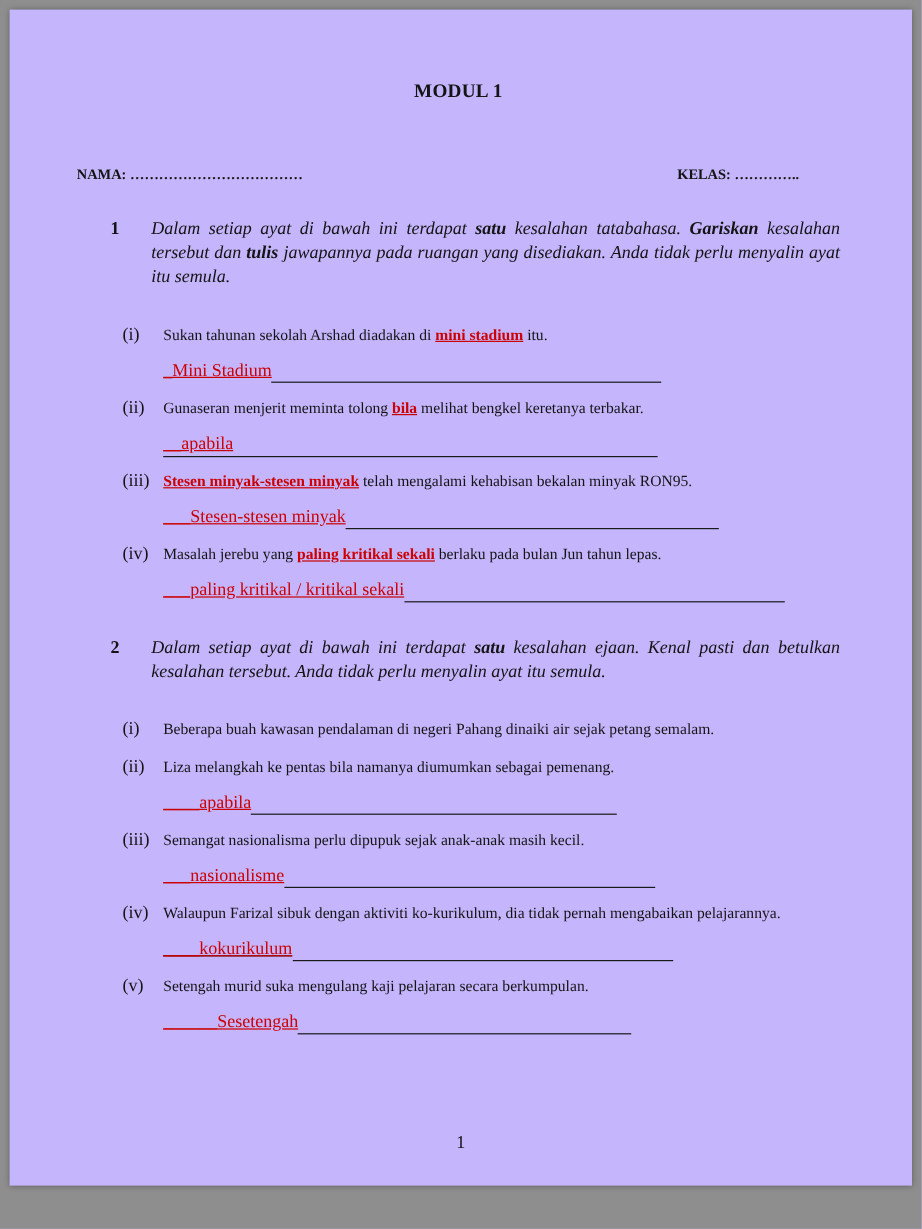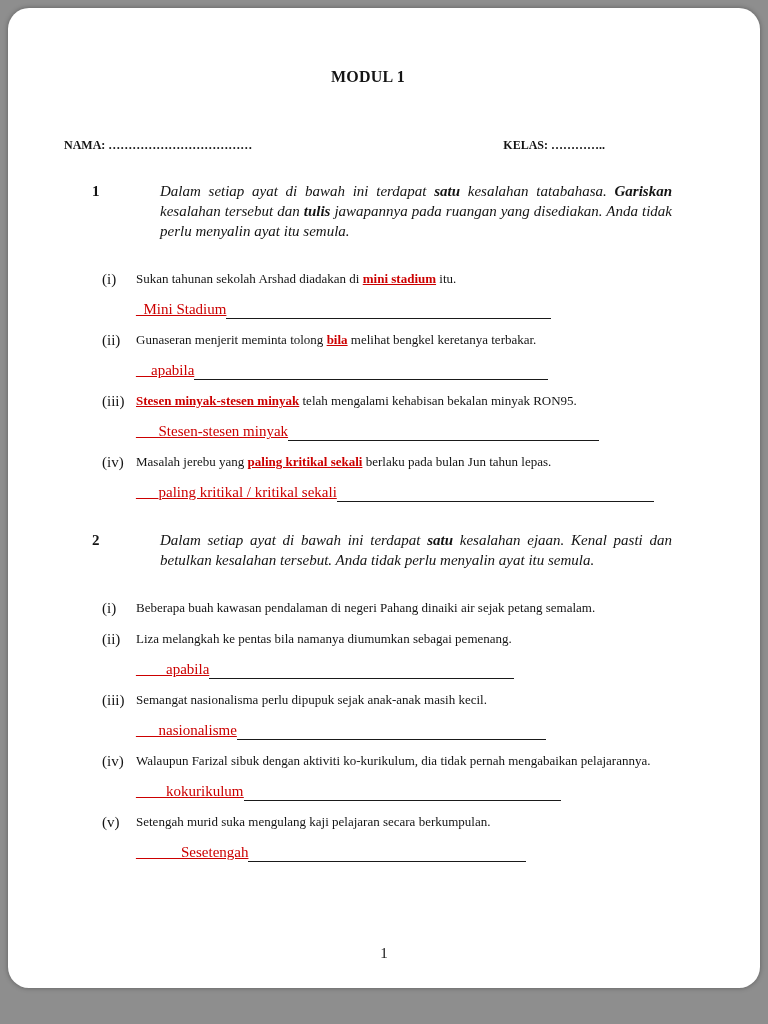--- a/index.html
+++ b/index.html
@@ -8,31 +8,30 @@
   body {
     background:#8e8e8e;
     font-family:"Liberation Serif","DejaVu Serif",serif;
     color:#141414;
     position:relative;
     overflow:hidden;
   }
   .page {
     position:absolute; top:8px; left:8px;
     width:752px; height:980px;
-    background:#ffffff;
-    padding:0 88px 0 56px;
+    background:#c4b5fd;
+    padding:0 60px 0 56px;
     box-shadow:0 0 5px rgba(0,0,0,.35);
-    border-radius:21px;
   }
   .title { margin-top:60px; text-align:center; font-weight:700; font-size:16px; letter-spacing:.2px; }
   .name-row { display:flex; justify-content:space-between; margin-top:52px; font-weight:700; font-size:12px; }
-  .name-row .kelas { margin-right:67px;text-align:right; }
+  .name-row .kelas { margin-right:34px;text-align:right; }
   .section-head { display:flex; margin-left:28px; margin-top:28px; }
   .sec-num { width:34px; flex:none; font-weight:700; font-size:15px; line-height:20px; }
-  .instruction { flex:1; font-style:italic; font-size:15px; line-height:20px; text-align:justify;margin-left:34px; }
+  .instruction { flex:1; font-style:italic; font-size:15px; line-height:20px; text-align:justify; }
   .instruction .b { font-weight:700; }
   .items { margin:28px 0 0 38px; }
   .item { margin-bottom:11px; }
   .item-row { display:flex; }
   .numeral { width:34px; flex:none; font-size:15px; line-height:20px; }
   .sentence { flex:1; font-size:13px; line-height:20px; text-align:justify; }
   .err { color:var(--red); font-weight:700; text-decoration:underline; }
   .answer-row { display:flex; margin:10px 0 0 34px; height:20px; }
   .answer-text { color:var(--red); font-size:15px; line-height:20px; text-decoration:underline; white-space:pre; flex:none; }
   .answer-line { flex:1; border-bottom:1.2px solid #1a1a1a; }
@@ -65,21 +64,21 @@
       <span class="answer-text">_Mini Stadium</span>
       <span class="answer-line"></span>
     </div>
   </div>
 
   <div class="item">
     <div class="item-row">
       <div class="numeral">(ii)</div>
       <div class="sentence"><span>Gunaseran menjerit meminta tolong </span><span class="err">bila</span><span> melihat bengkel keretanya terbakar.</span></div>
     </div>
-    <div class="answer-row" style="width: 412px;">
+    <div class="answer-row" style="width: 412px; flex-direction: column;">
       <span class="answer-text">__apabila</span>
       <span class="answer-line"></span>
     </div>
   </div>
 
   <div class="item">
     <div class="item-row">
       <div class="numeral">(iii)</div>
       <div class="sentence"><span class="err">Stesen minyak-stesen minyak</span><span> telah mengalami kehabisan bekalan minyak RON95.</span></div>
     </div>

